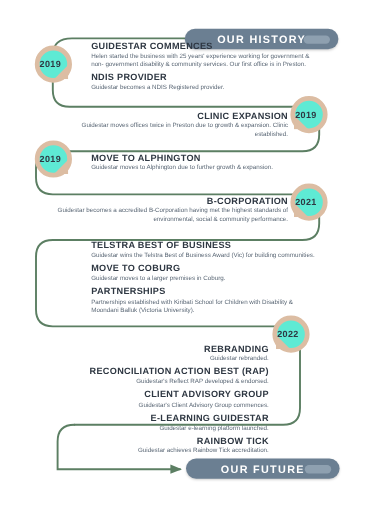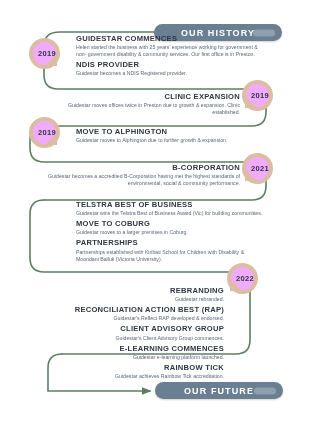--- a/index.html
+++ b/index.html
@@ -32,24 +32,24 @@
     width:22px;height:7px;border-radius:8px;
     background:#8ea0b0;
   }
   #pill-history{left:154px;top:24px;width:128px;height:17px;font-size:9px;}
   #pill-future{left:155px;top:382px;width:128px;height:17px;font-size:9px;text-align:center;}
 
   
   .year-badge{
     position:absolute;
     width:31px;height:31px;border-radius:50%;
-    background:#f0abfc;
+    background:#5eead4;
     border:4px solid #dcbda3;
     box-sizing:border-box;
-    display:flex;align-items:center;justify-content:flex-end;
+    display:flex;align-items:center;justify-content:flex-start;
     font-size:7.5px;font-weight:bold;color:#2e3742;
     letter-spacing:.3px;
     z-index:5;
   }
   .year-badge .tail{
     position:absolute;width:12px;height:12px;background:#dcbda3;
     z-index:-1;
   }
   
   .year-badge.left .tail{right:-1px;bottom:-1px;
@@ -172,21 +172,21 @@
     </div>
     <div class="entry">
       <p class="entry-title">RECONCILIATION ACTION BEST (RAP)</p>
       <p class="entry-desc">Guidestar's Reflect RAP developed &amp; endorsed.</p>
     </div>
     <div class="entry">
       <p class="entry-title">CLIENT ADVISORY GROUP</p>
       <p class="entry-desc">Guidestar's Client Advisory Group commences.</p>
     </div>
     <div class="entry">
-      <p class="entry-title">E-LEARNING COMMENCES</p>
+      <p class="entry-title">E-LEARNING GUIDESTAR</p>
       <p class="entry-desc">Guidestar e-learning platform launched.</p>
     </div>
     <div class="entry">
       <p class="entry-title">RAINBOW TICK</p>
       <p class="entry-desc">Guidestar achieves Rainbow Tick accreditation.</p>
     </div>
   </div>
 
   <div class="pill" id="pill-future">
     <span>OUR FUTURE</span>

